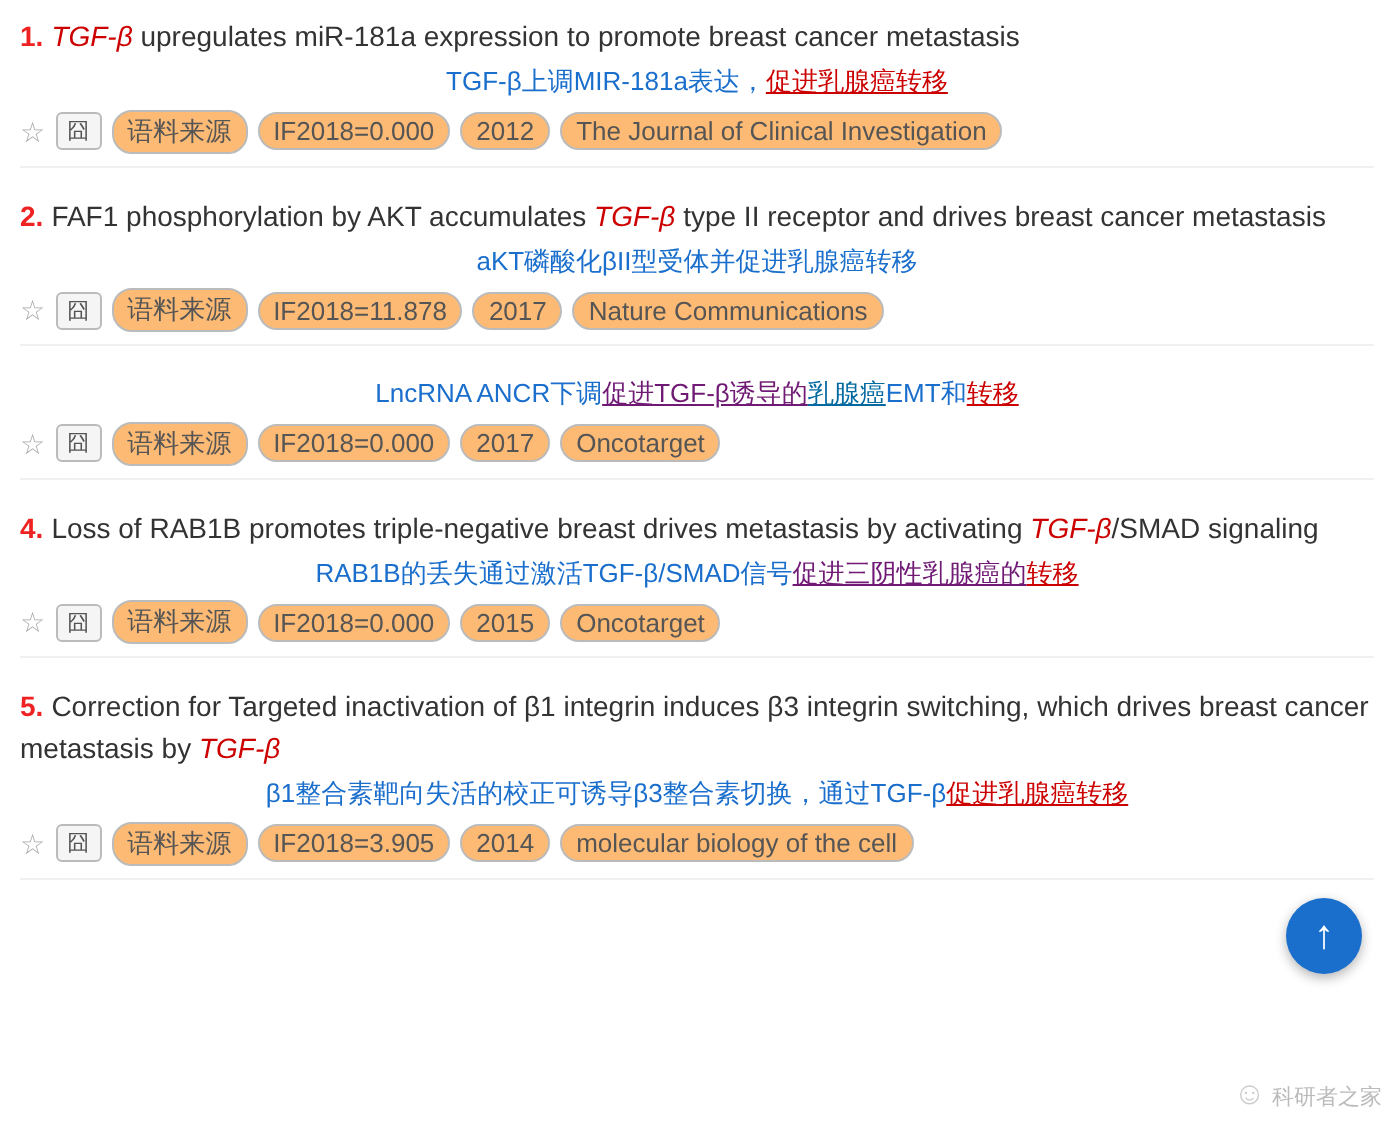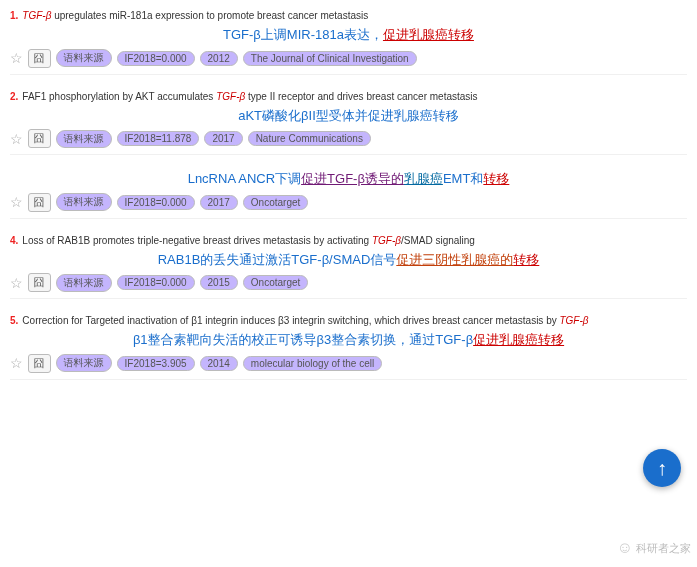--- a/index.html
+++ b/index.html
@@ -8,40 +8,40 @@
       font-size: 13px;
       background: #fff;
       color: #333;
       width: 697px;
       min-height: 567px;
       padding: 8px 10px;
     }
     .result-list { list-style: none; }
     .result-item { margin-bottom: 14px; padding-bottom: 6px; border-bottom: 1px solid #f0f0f0; }
     .result-number { color: #e22; font-weight: bold; margin-right: 4px; }
-    .result-title { font-size: 10px; color: #333; line-height: 1.5; }
+    .result-title { font-size: 14px; color: #333; line-height: 1.5; }
     .result-subtitle { color: #1a6ecc; font-size: 13px; line-height: 1.5; margin: 2px 0 4px 0; text-align: center; }
     .result-meta { display: flex; align-items: center; gap: 5px; flex-wrap: wrap; margin-top: 3px; }
     .star-icon { color: #aaa; font-size: 14px; cursor: pointer; }
     .cite-btn {
       border: 1px solid #bbb;
       border-radius: 3px;
       padding: 1px 5px;
       font-size: 11px;
       background: #f5f5f5;
       color: #555;
       cursor: pointer;
     }
     .tag {
       border: 1px solid #bbb;
       border-radius: 10px;
       padding: 1px 7px;
-      font-size: 10px;
+      font-size: 13px;
       color: #555;
-      background: #c4b5fd;
+      background: #fdba74;
     }
     .up-arrow {
       position: fixed;
       right: 16px;
       bottom: 80px;
       width: 38px;
       height: 38px;
       background: #1a6ecc;
       border-radius: 50%;
       display: flex;
@@ -101,21 +101,21 @@
         <span class="star-icon">☆</span>
         <span class="cite-btn">囧</span>
         <span class="tag">语料来源</span>
         <span class="tag">IF2018=0.000</span>
         <span class="tag">2017</span>
         <span class="tag">Oncotarget</span>
       </div>
     </li>
     <li class="result-item">
       <div class="result-title"><span class="result-number">4.</span><span>Loss of RAB1B promotes triple-negative breast drives metastasis by activating </span><span style="font-style: italic; color: rgb(204, 0, 0);">TGF-β</span><span>/SMAD signaling</span></div>
-      <div class="result-subtitle"><span>RAB1B的丢失通过激活TGF-β/SMAD信号</span><span style="text-decoration: underline; color: #c2410c;">促进三阴性乳腺癌的</span><span style="text-decoration: underline; color: rgb(204, 0, 0);">转移</span></div>
+      <div class="result-subtitle"><span>RAB1B的丢失通过激活TGF-β/SMAD信号</span><span style="text-decoration: underline; color: #701a75;">促进三阴性乳腺癌的</span><span style="text-decoration: underline; color: rgb(204, 0, 0);">转移</span></div>
       <div class="result-meta">
         <span class="star-icon">☆</span>
         <span class="cite-btn">囧</span>
         <span class="tag">语料来源</span>
         <span class="tag">IF2018=0.000</span>
         <span class="tag">2015</span>
         <span class="tag">Oncotarget</span>
       </div>
     </li>
     <li class="result-item">

